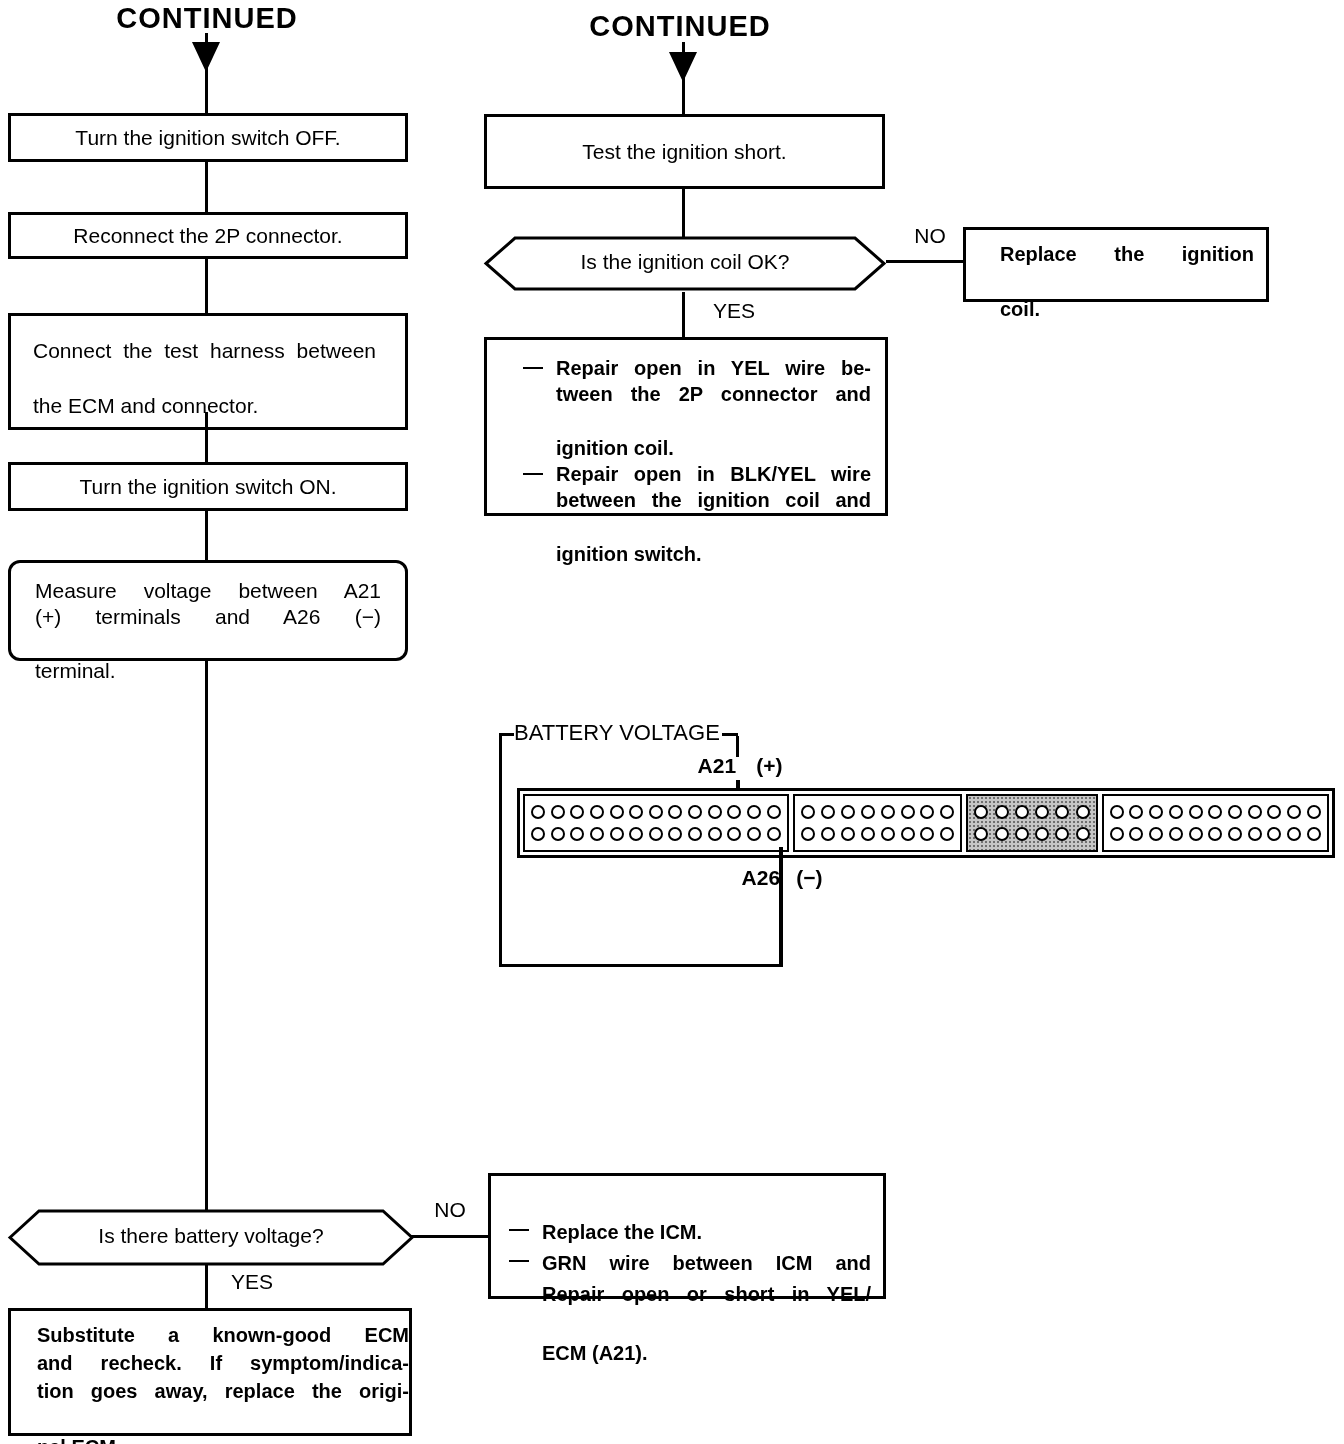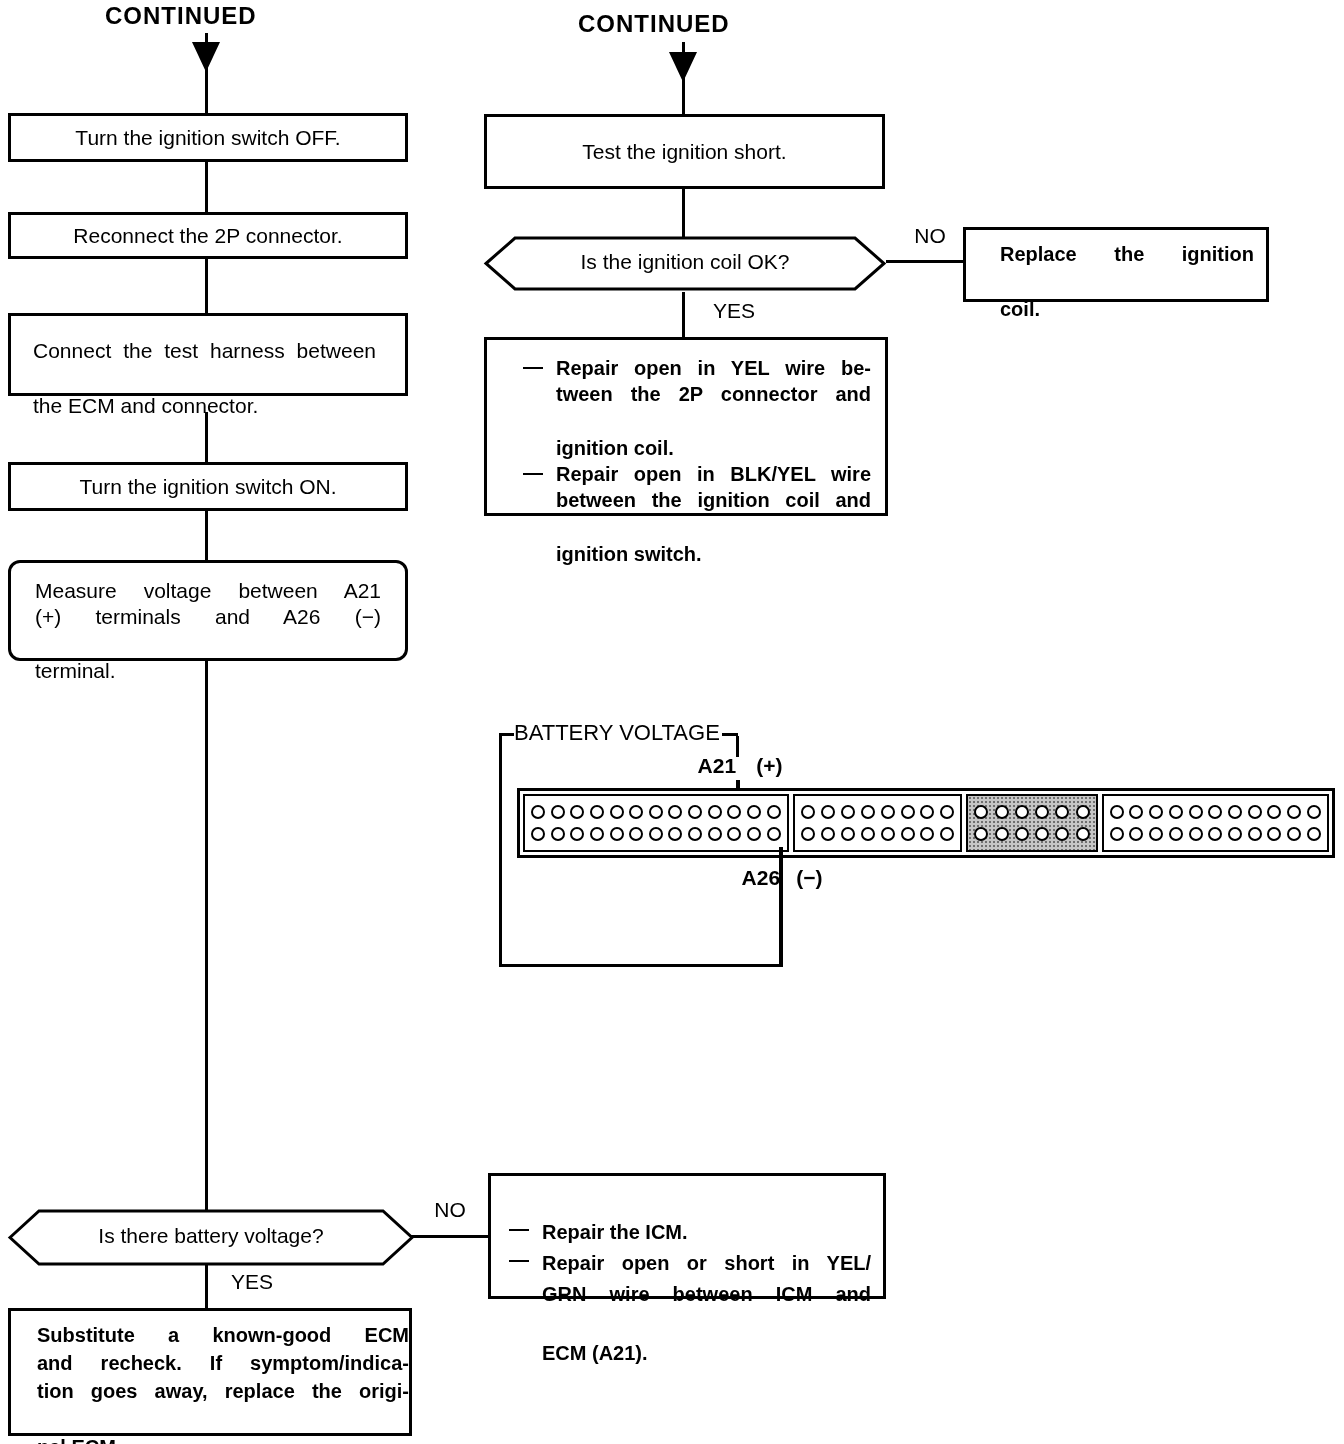--- a/index.html
+++ b/index.html
@@ -7,21 +7,21 @@
   .canvas { position:relative; width:1344px; height:1444px; background:#fff;
             font-family:"Liberation Sans", sans-serif; color:#000; overflow:hidden; }
   .box   { position:absolute; border:3px solid #000; background:#fff; }
   .vline { position:absolute; width:3px; background:#000; }
   .hline { position:absolute; height:3px; background:#000; }
   .center{ display:flex; align-items:center; justify-content:center; text-align:center; }
   .txt21 { font-size:21px; line-height:26px; }
   .txt20b{ font-size:20px; font-weight:bold; }
   .bold  { font-weight:normal; }
   .label { position:absolute; font-size:21px; }
-  .cont  { position:absolute; font-size:24px; font-weight:bold; letter-spacing:1px; text-align:left; }
+  .cont  { position:absolute; font-size:29px; font-weight:bold; letter-spacing:1px; text-align:center; }
   .arrow-head { position:absolute; width:0; height:0;
                 border-left:14px solid transparent; border-right:14px solid transparent;
                 border-top:30px solid #000; }
   .hexwrap { position:absolute; }
   .hexwrap svg { display:block; }
   .hextext { position:absolute; font-size:21px; }
   .jline { text-align:justify; text-align-last:justify; }
   .jline.last { text-align-last:left;margin-top:28px; }
   .lh26 .jline { line-height:26px; }
   .lh27 .jline { line-height:27px; }
@@ -51,21 +51,21 @@
   <div class="box center txt21" style="left:8px; top:113px; width:400px; height:49px;">
     <span>Turn the ignition switch OFF.</span>
   </div>
   <div class="vline" style="left:205px; top:162px; height:50px;"></div>
 
   <div class="box center txt21" style="left:8px; top:212px; width:400px; height:47px;">
     <span>Reconnect the 2P connector.</span>
   </div>
   <div class="vline" style="left:205px; top:259px; height:54px;"></div>
 
-  <div class="box txt21 lh27" style="left:8px; top:313px; width:400px; height:83px; padding:21px 29px 0 22px;">
+  <div class="box txt21 lh27" style="left:8px; top:313px; width:400px; height:117px; padding:21px 29px 0 22px;">
       <div class="jline">Connect the test harness between</div>
       <div class="jline last">the ECM and connector.</div>
     </div>
   <div class="vline" style="left:205px; top:412px; height:50px;"></div>
 
   <div class="box center txt21" style="left:8px; top:462px; width:400px; height:49px;">
     <span>Turn the ignition switch ON.</span>
   </div>
   <div class="vline" style="left:205px; top:511px; height:49px;"></div>
 
@@ -82,26 +82,26 @@
     </svg>
   </div>
   <div class="hextext center" style="left:36px; top:1208px; width:350px; height:56px;">Is there battery voltage?</div>
 
   <div class="label center" style="left:424px; top:1198px; width:52px;">NO</div>
   <div class="hline" style="left:410px; top:1235px; width:78px;"></div>
 
   <div class="box txt20b lh31" style="left:488px; top:1173px; width:398px; height:126px; padding:13px 12px 0 18px;">
       <div class="hang-item">
         <span class="dash">—</span>
-        <div class="jline last">Repair the ICM.</div>
-      </div>
-      <div class="hang-item">
-        <span class="dash">—</span>
+        <div class="jline last">Replace the ICM.</div>
+      </div>
+      <div class="hang-item">
+        <span class="dash">—</span>
+        <div class="jline">GRN wire between ICM and</div>
         <div class="jline">Repair open or short in YEL/</div>
-        <div class="jline">GRN wire between ICM and</div>
         <div class="jline last">ECM (A21).</div>
       </div>
     </div>
 
   <div class="label center" style="left:220px; top:1270px; width:64px;">YES</div>
   <div class="vline" style="left:205px; top:1263px; height:45px;"></div>
 
   <div class="box txt20b lh28" style="left:8px; top:1308px; width:404px; height:128px; padding:10px 0 0 26px;">
       <div class="jline">Substitute a known-good ECM</div>
       <div class="jline">and recheck. If symptom/indica-</div>

